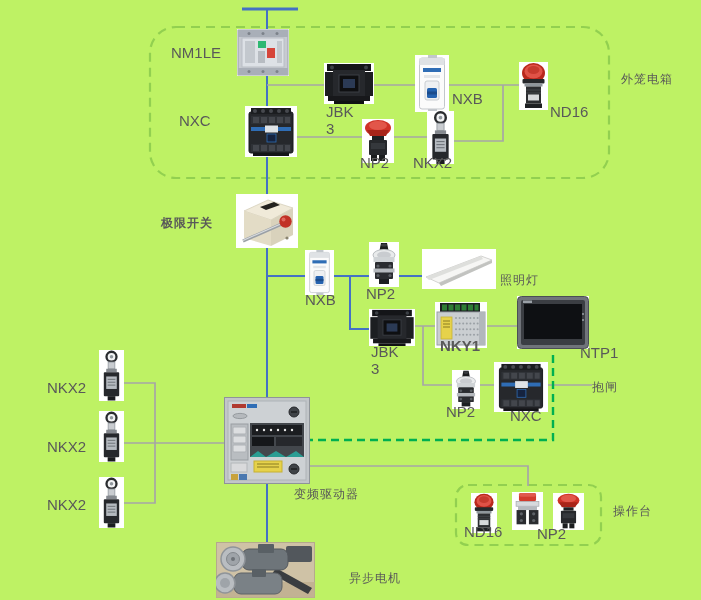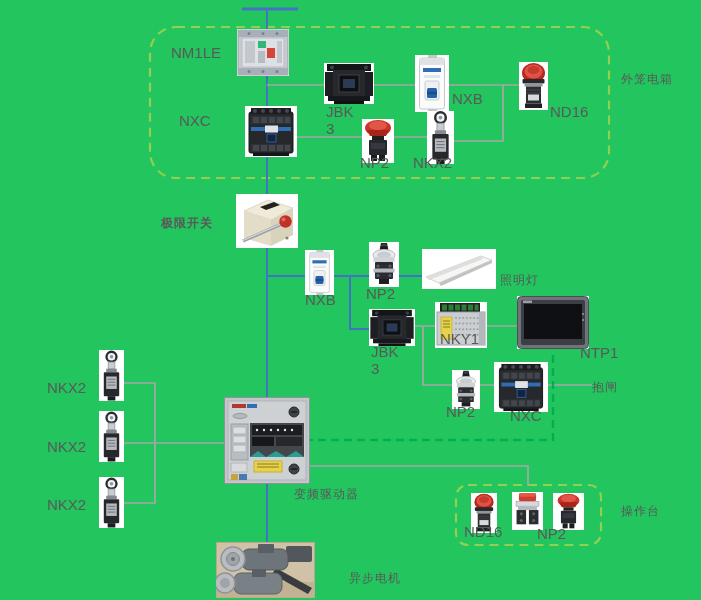--- a/index.html
+++ b/index.html
@@ -1,16 +1,16 @@
 <!DOCTYPE html>
 <html style="--blue: #4472c4; --gray: #a6a6a6; --comm: #00b050; --boxgreen: #92d050; --label: #595959;"><head>
 <meta charset="utf-8">
 <style>
   html,body{margin:0;padding:0;background:#fff;}
-  #canvas{position:relative;width:701px;height:600px;background:#22c55e;overflow:hidden;
+  #canvas{position:relative;width:701px;height:600px;background:#bef264;overflow:hidden;
           font-family:"Liberation Sans", sans-serif;}
   #wires{position:absolute;left:0;top:0;z-index:1;}
   .w-blue path{stroke:var(--blue);stroke-width:2;fill:none;}
   .w-blue path.thick{stroke-width:3.2;}
   .w-gray path{stroke:var(--gray);stroke-width:1.7;fill:none;}
   .w-comm{stroke:var(--comm);stroke-width:2.4;fill:none;stroke-dasharray:8 5;}
   .w-box{fill:none;stroke:var(--boxgreen);stroke-width:2.2;stroke-dasharray:9 6;}
   .comp{position:absolute;z-index:2;background:#fff;}
   .comp svg{width:100%;height:100%;display:block;}
   .lbl{position:absolute;z-index:3;color:var(--label);font-size:15px;white-space:nowrap;line-height:1.12;}
@@ -459,27 +459,27 @@
   <div class="lbl" style="left:360px;top:155px;">NP2</div>
   <div class="lbl" style="left:452px;top:91px;">NXB</div>
   <div class="lbl" style="left:413px;top:155px;">NKX2</div>
   <div class="lbl" style="left:550px;top:104px;">ND16</div>
   <div class="lbl cn" style="left:621px;top:73px;">外笼电箱</div>
   <div class="lbl cn" style="left:161px;top:217px;font-weight:bold;">极限开关</div>
   <div class="lbl" style="left:305px;top:292px;">NXB</div>
   <div class="lbl" style="left:366px;top:286px;">NP2</div>
   <div class="lbl cn" style="left:500px;top:262px;margin-top:12px;">照明灯</div>
   <div class="lbl wrap" style="left:371px;top:344px;">JBK3</div>
-  <div class="lbl" style="left:440px;top:331px;">NKY1</div>
+  <div class="lbl" style="left:440px;top:338px;font-weight:bold;">NKY1</div>
   <div class="lbl" style="left:580px;top:345px;">NTP1</div>
   <div class="lbl" style="left:446px;top:404px;">NP2</div>
   <div class="lbl" style="left:510px;top:408px;">NXC</div>
   <div class="lbl cn" style="left:592px;top:381px;">抱闸</div>
   <div class="lbl" style="left:47px;top:380px;">NKX2</div>
   <div class="lbl" style="left:47px;top:439px;">NKX2</div>
   <div class="lbl" style="left:47px;top:497px;">NKX2</div>
   <div class="lbl cn" style="left:294px;top:488px;">变频驱动器</div>
   <div class="lbl cn" style="left:320px;top:572px;margin-left:29px;">异步电机</div>
   <div class="lbl" style="left:464px;top:524px;">ND16</div>
   <div class="lbl" style="left:537px;top:526px;">NP2</div>
-  <div class="lbl cn" style="left:613px;top:505px;margin-left:8px;">操作台</div>
+  <div class="lbl cn" style="left:613px;top:505px;">操作台</div>
 
 </div>
 
 </body></html>

